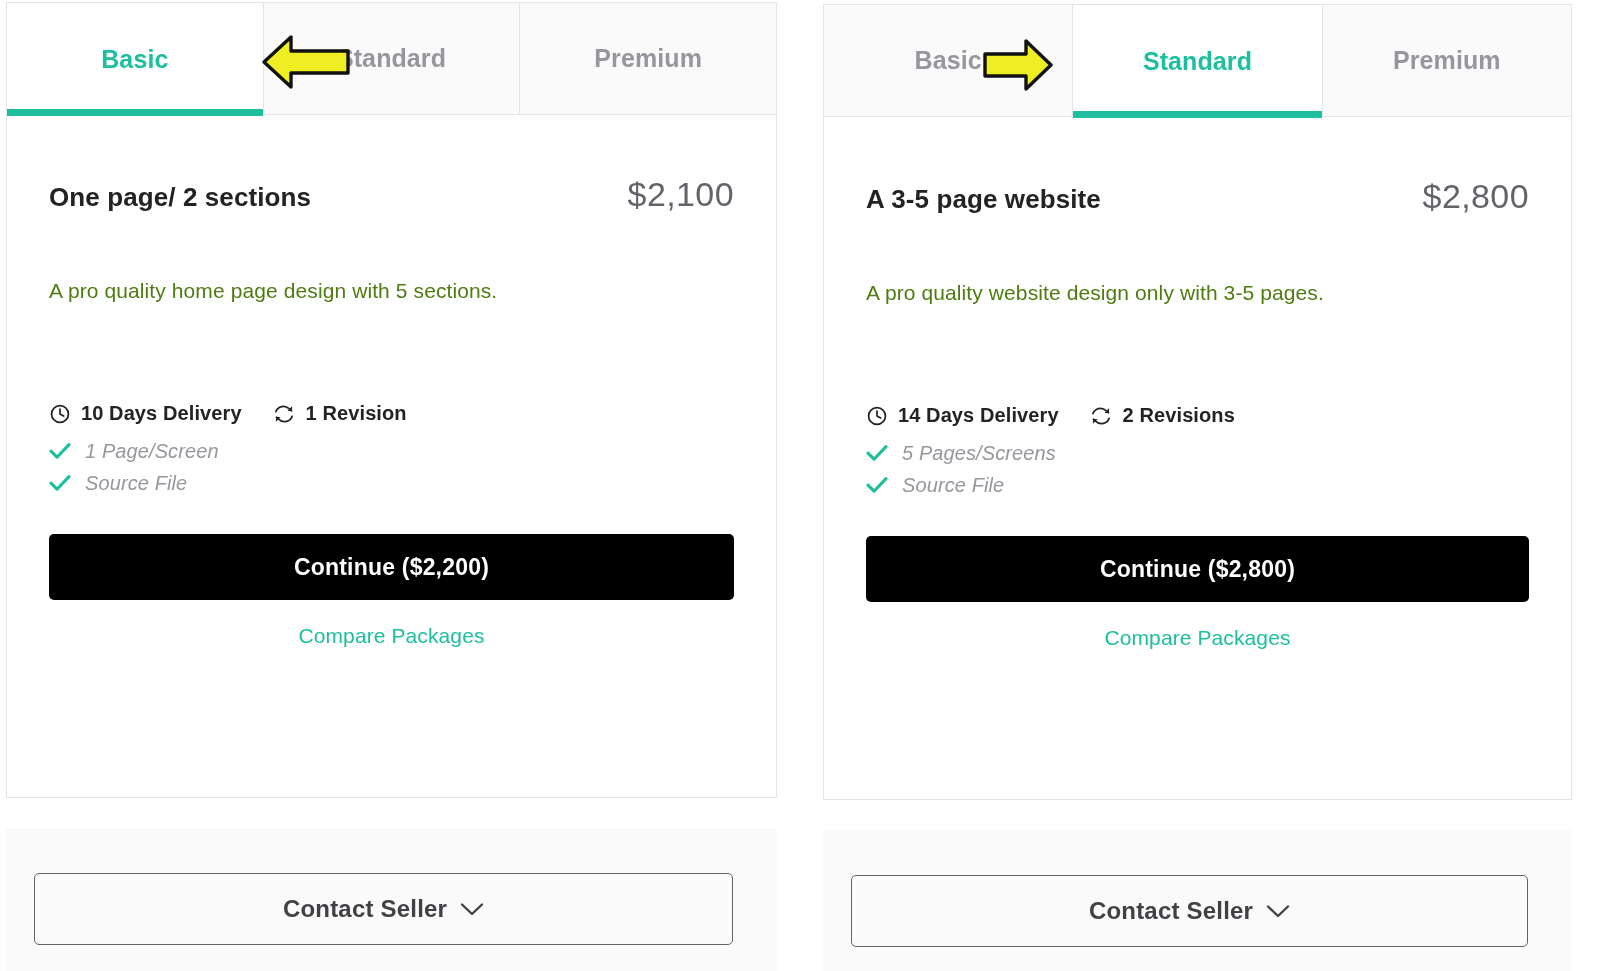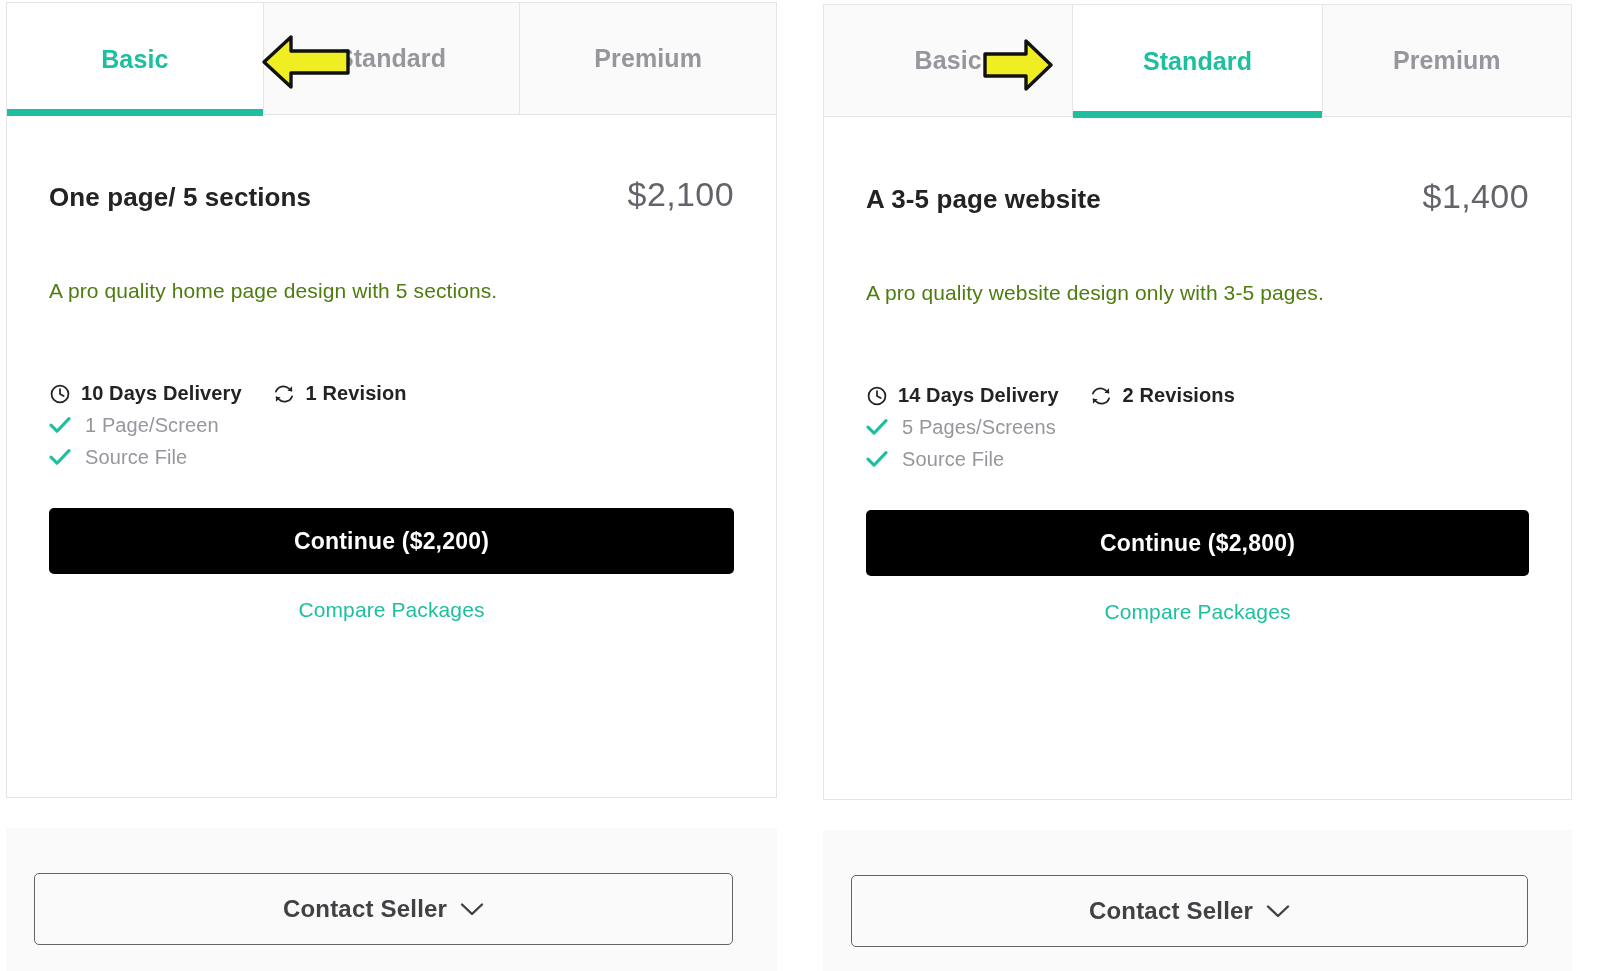--- a/index.html
+++ b/index.html
@@ -93,37 +93,37 @@
 
   .pkg-desc {
     margin-top: 63px;
     font-size: 21px;
     color: #4d7c0f;
     line-height: 1.35;
     letter-spacing: .1px;
   }
 
   .meta-row {
-    margin-top: 77px;
+    margin-top: 97px;
     display: flex;
     align-items: center;
     gap: 30px;
   }
   .meta-item {
     display: flex;
     align-items: center;
     gap: 10px;
     font-size: 20px;
     font-weight: bold;
     color: #222325;
     letter-spacing: .1px;
   }
   .meta-item svg { display: block; flex: none; }
 
-  .feature-list { margin-top: 4px; }
+  .feature-list { margin-top: 10px; font-style: italic; }
   .feature-item {
     display: flex;
     align-items: center;
     gap: 14px;
     font-size: 20px;
     color: #95979d;
     line-height: 1.0;
     padding: 6px 0;
     letter-spacing: .1px;
   }
@@ -211,21 +211,21 @@
         <span>Standard</span>
       </div>
       <div class="tab">
         <span>Premium</span>
       </div>
     </div>
 
     <div class="card-body">
 
       <div class="headline-row">
-        <div class="pkg-title">One page/ 5 sections</div>
+        <div class="pkg-title">One page/ 2 sections</div>
         <div class="pkg-price">$2,100</div>
       </div>
 
       <div class="pkg-desc">A pro quality home page design with 5 sections.</div>
 
       <div class="meta-row">
         <div class="meta-item">
           <span>
             <svg width="22" height="22" viewBox="0 0 24 24" fill="none">
               <circle cx="12" cy="12" r="9.2" stroke="#222325" stroke-width="1.9"></circle>
@@ -295,21 +295,21 @@
       </div>
       <div class="tab">
         <span>Premium</span>
       </div>
     </div>
 
     <div class="card-body">
 
       <div class="headline-row">
         <div class="pkg-title">A 3-5 page website</div>
-        <div class="pkg-price">$1,400</div>
+        <div class="pkg-price">$2,800</div>
       </div>
 
       <div class="pkg-desc">A pro quality website design only with 3-5 pages.</div>
 
       <div class="meta-row">
         <div class="meta-item">
           <span>
             <svg width="22" height="22" viewBox="0 0 24 24" fill="none">
               <circle cx="12" cy="12" r="9.2" stroke="#222325" stroke-width="1.9"></circle>
               <path d="M12 6.6V12l4 2.2" stroke="#222325" stroke-width="1.9" stroke-linecap="round" stroke-linejoin="round"></path>

